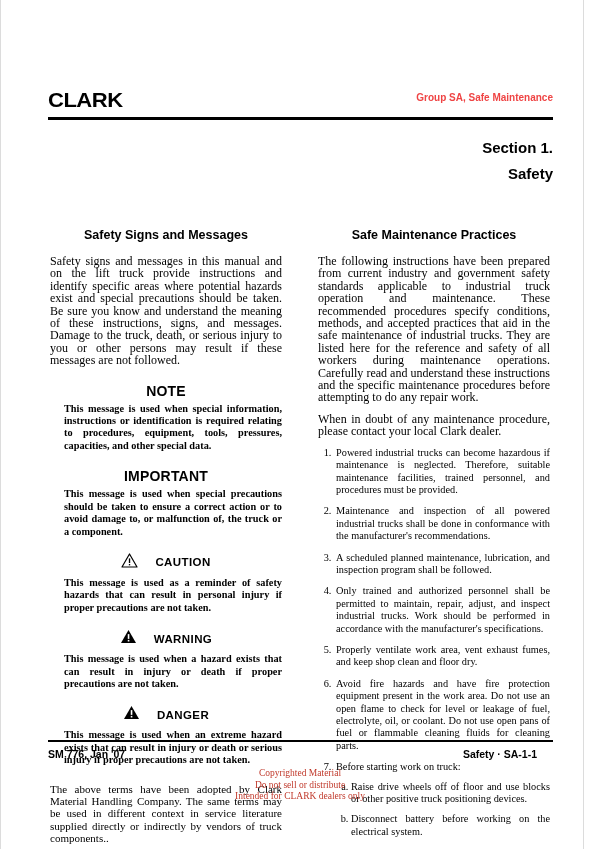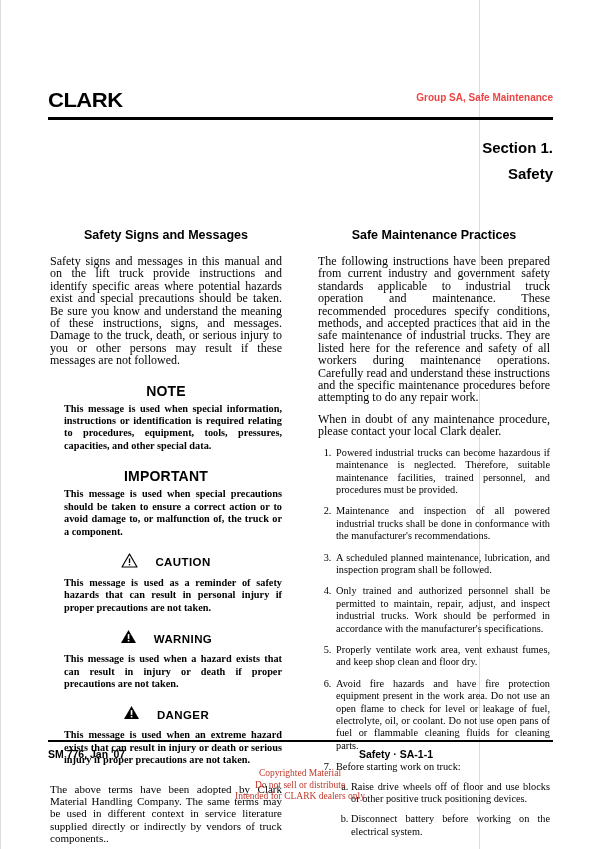--- a/index.html
+++ b/index.html
@@ -12,21 +12,21 @@
     height: 849px;
     position: relative;
     font-family: "Liberation Serif", serif;
     color: #000;
     overflow: hidden;
   }
 
   .page {
     position: absolute;
     left: 0; top: 0;
-    width: 480px;
+    width: 584px;
     height: 849px;
     box-sizing: border-box;
   }
 
   
   .header {
     position: absolute;
     left: 48px;
     top: 88px;
     width: 505px;

